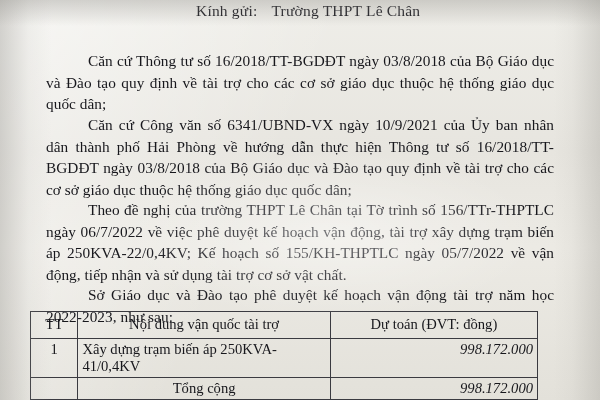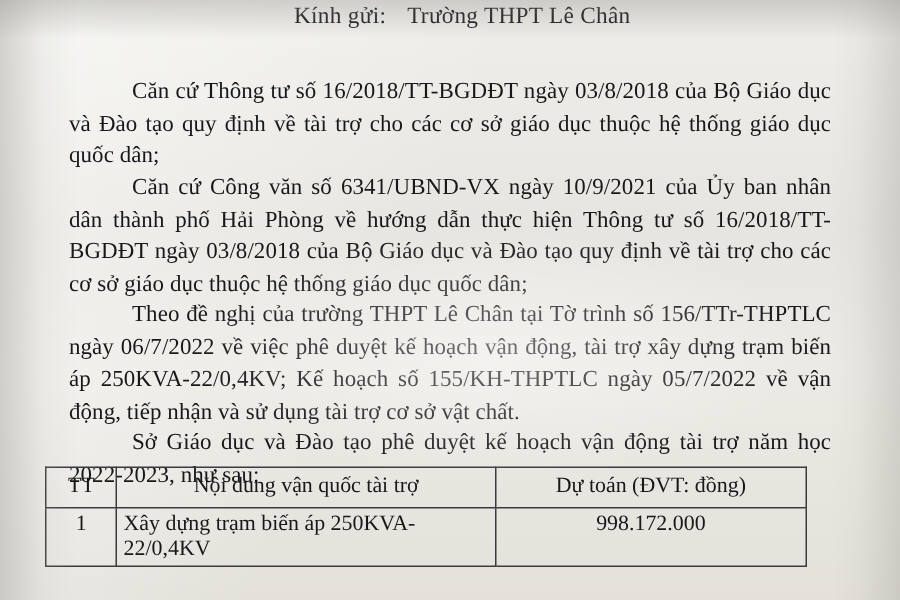--- a/index.html
+++ b/index.html
@@ -102,21 +102,21 @@
     vertical-align: top;
     font-weight: normal;
   }
   #tbl th {
     text-align: center;
     padding: 4px 4px 5px 4px;
   }
   .c-tt { width: 40px; text-align: center; }
   .c-nd { width: 258px; }
   .c-dt { width: 208px; text-align: center; }
-  .cell-num { padding-right: 6px; }
+  .cell-num { text-align: right; padding-right: 6px; font-style: italic; }
   .cell-idx { text-align: center; }
   .row-total td {
     font-weight: bold;
     padding-top: 3px;
   }
   .total-label { text-align: center; }
 </style>
 </head>
 <body>
 
@@ -137,21 +137,26 @@
       <thead>
         <tr>
           <th class="c-tt">TT</th>
           <th class="c-nd">Nội dung vận quốc tài trợ</th>
           <th class="c-dt">Dự toán (ĐVT: đồng)</th>
         </tr>
       </thead>
       <tbody>
         <tr>
           <td class="c-tt cell-idx">1</td>
-          <td class="c-nd">Xây dựng trạm biến áp 250KVA-22/0,4KV</td>
+          <td class="c-nd">Xây dựng trạm biến áp 250KVA-41/0,4KV</td>
+          <td class="c-dt cell-num">998.172.000</td>
+        </tr>
+        <tr class="row-total">
+          <td class="c-tt"></td>
+          <td class="c-nd total-label">Tổng cộng</td>
           <td class="c-dt cell-num">998.172.000</td>
         </tr>
       </tbody>
     </table>
 
   </div>
 
   <div id="shade-left"></div>
   <div id="shade-right"></div>
   <div id="shade-top"></div>

